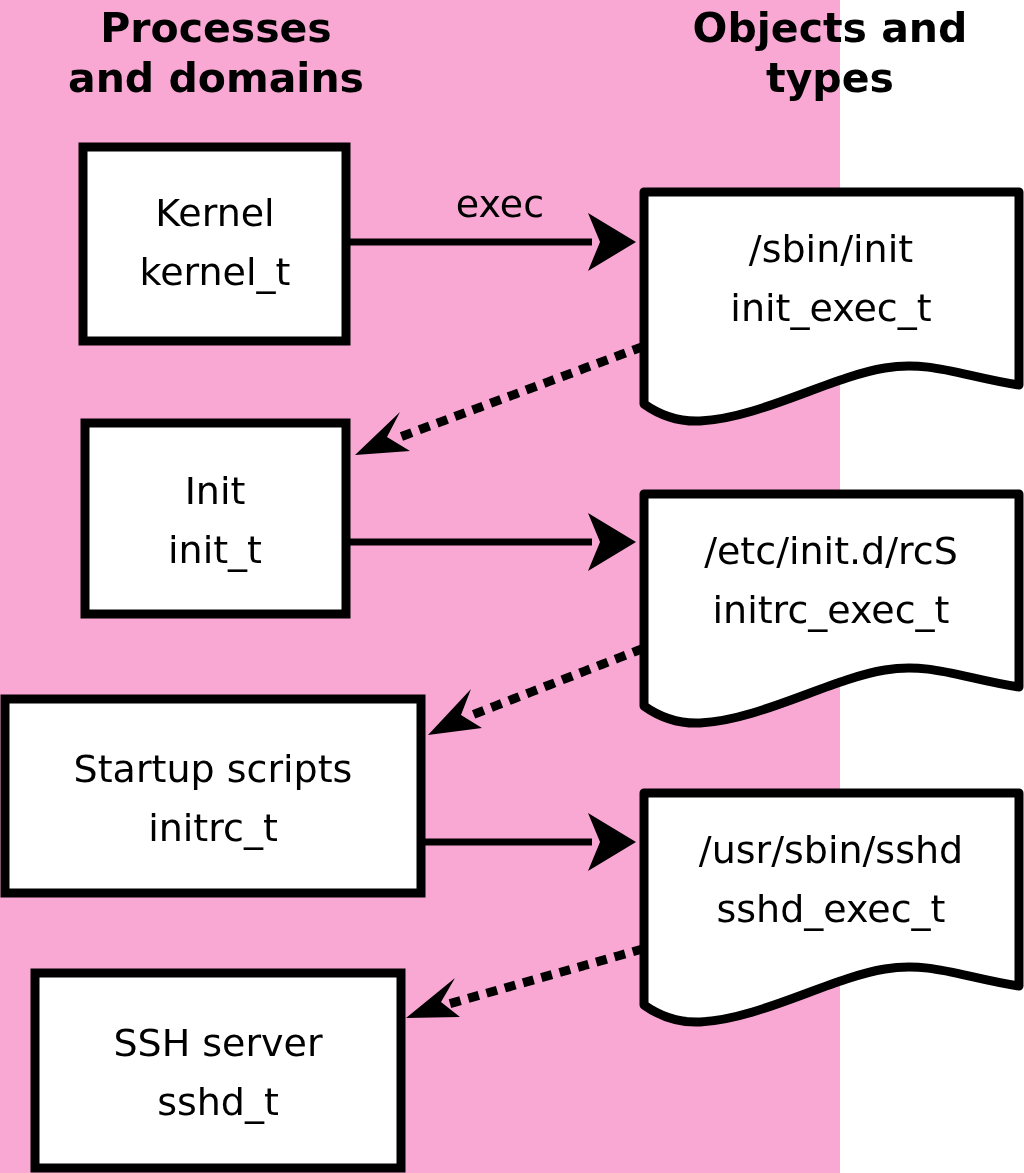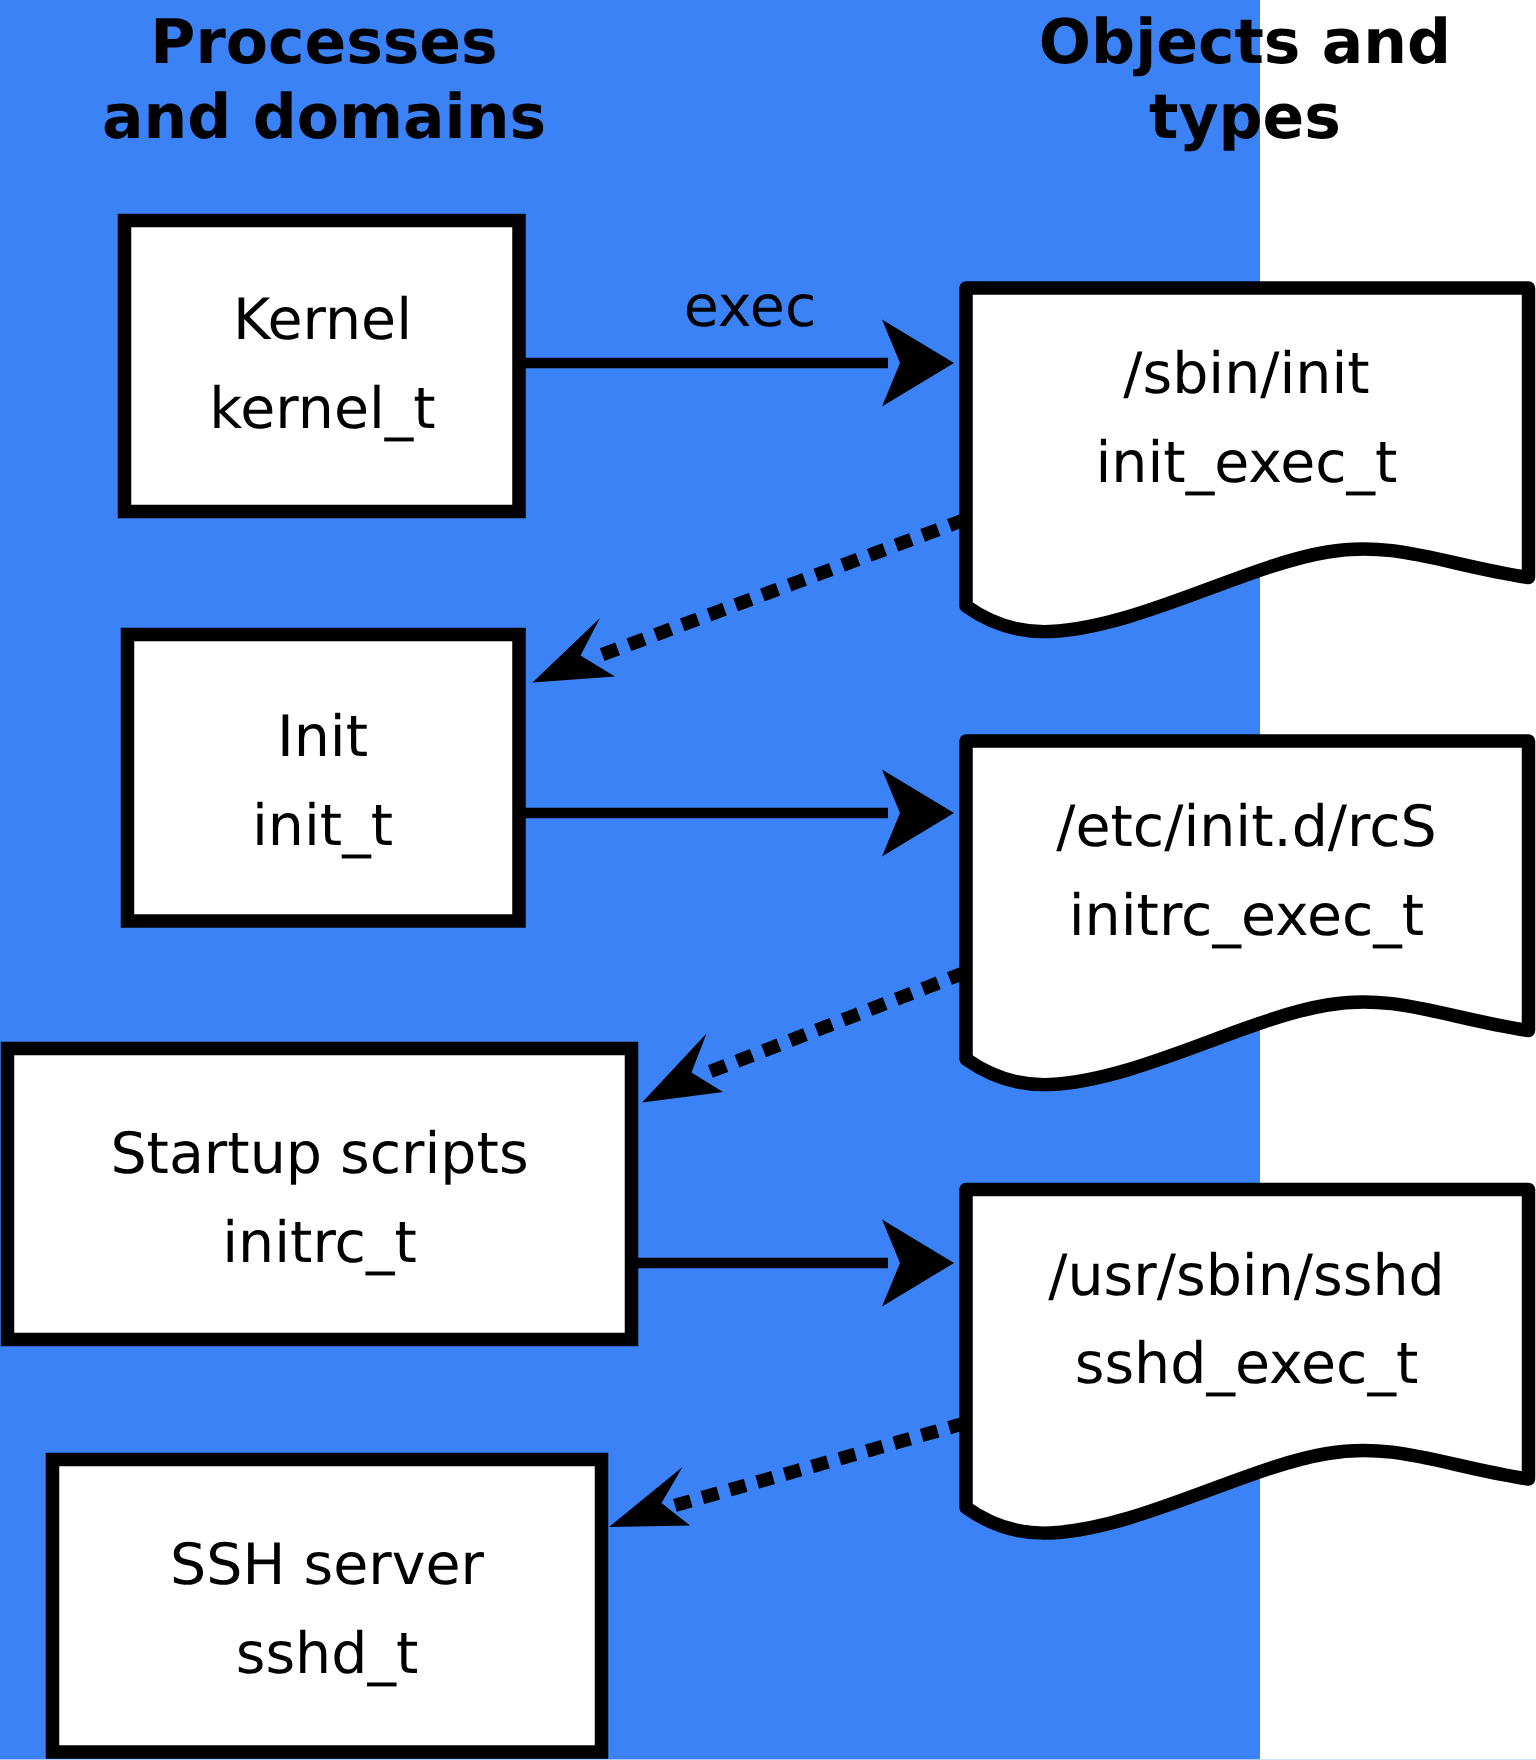--- a/index.html
+++ b/index.html
@@ -12,21 +12,21 @@
     width: 1024px;
     height: 1173px;
     font-family: "DejaVu Sans", "Liberation Sans", sans-serif;
     color: #000000;
     overflow: hidden;
   }
   #stage {
     position: relative;
     width: 840px;
     height: 1173px;
-    background: #3b82f6;
+    background: #f9a8d4;
     text-align: center;
   }
   #diagram-svg {
     position: absolute;
     left: 0;
     top: 0;
     width: 1024px;
     height: 1173px;
     display: block;
   }

